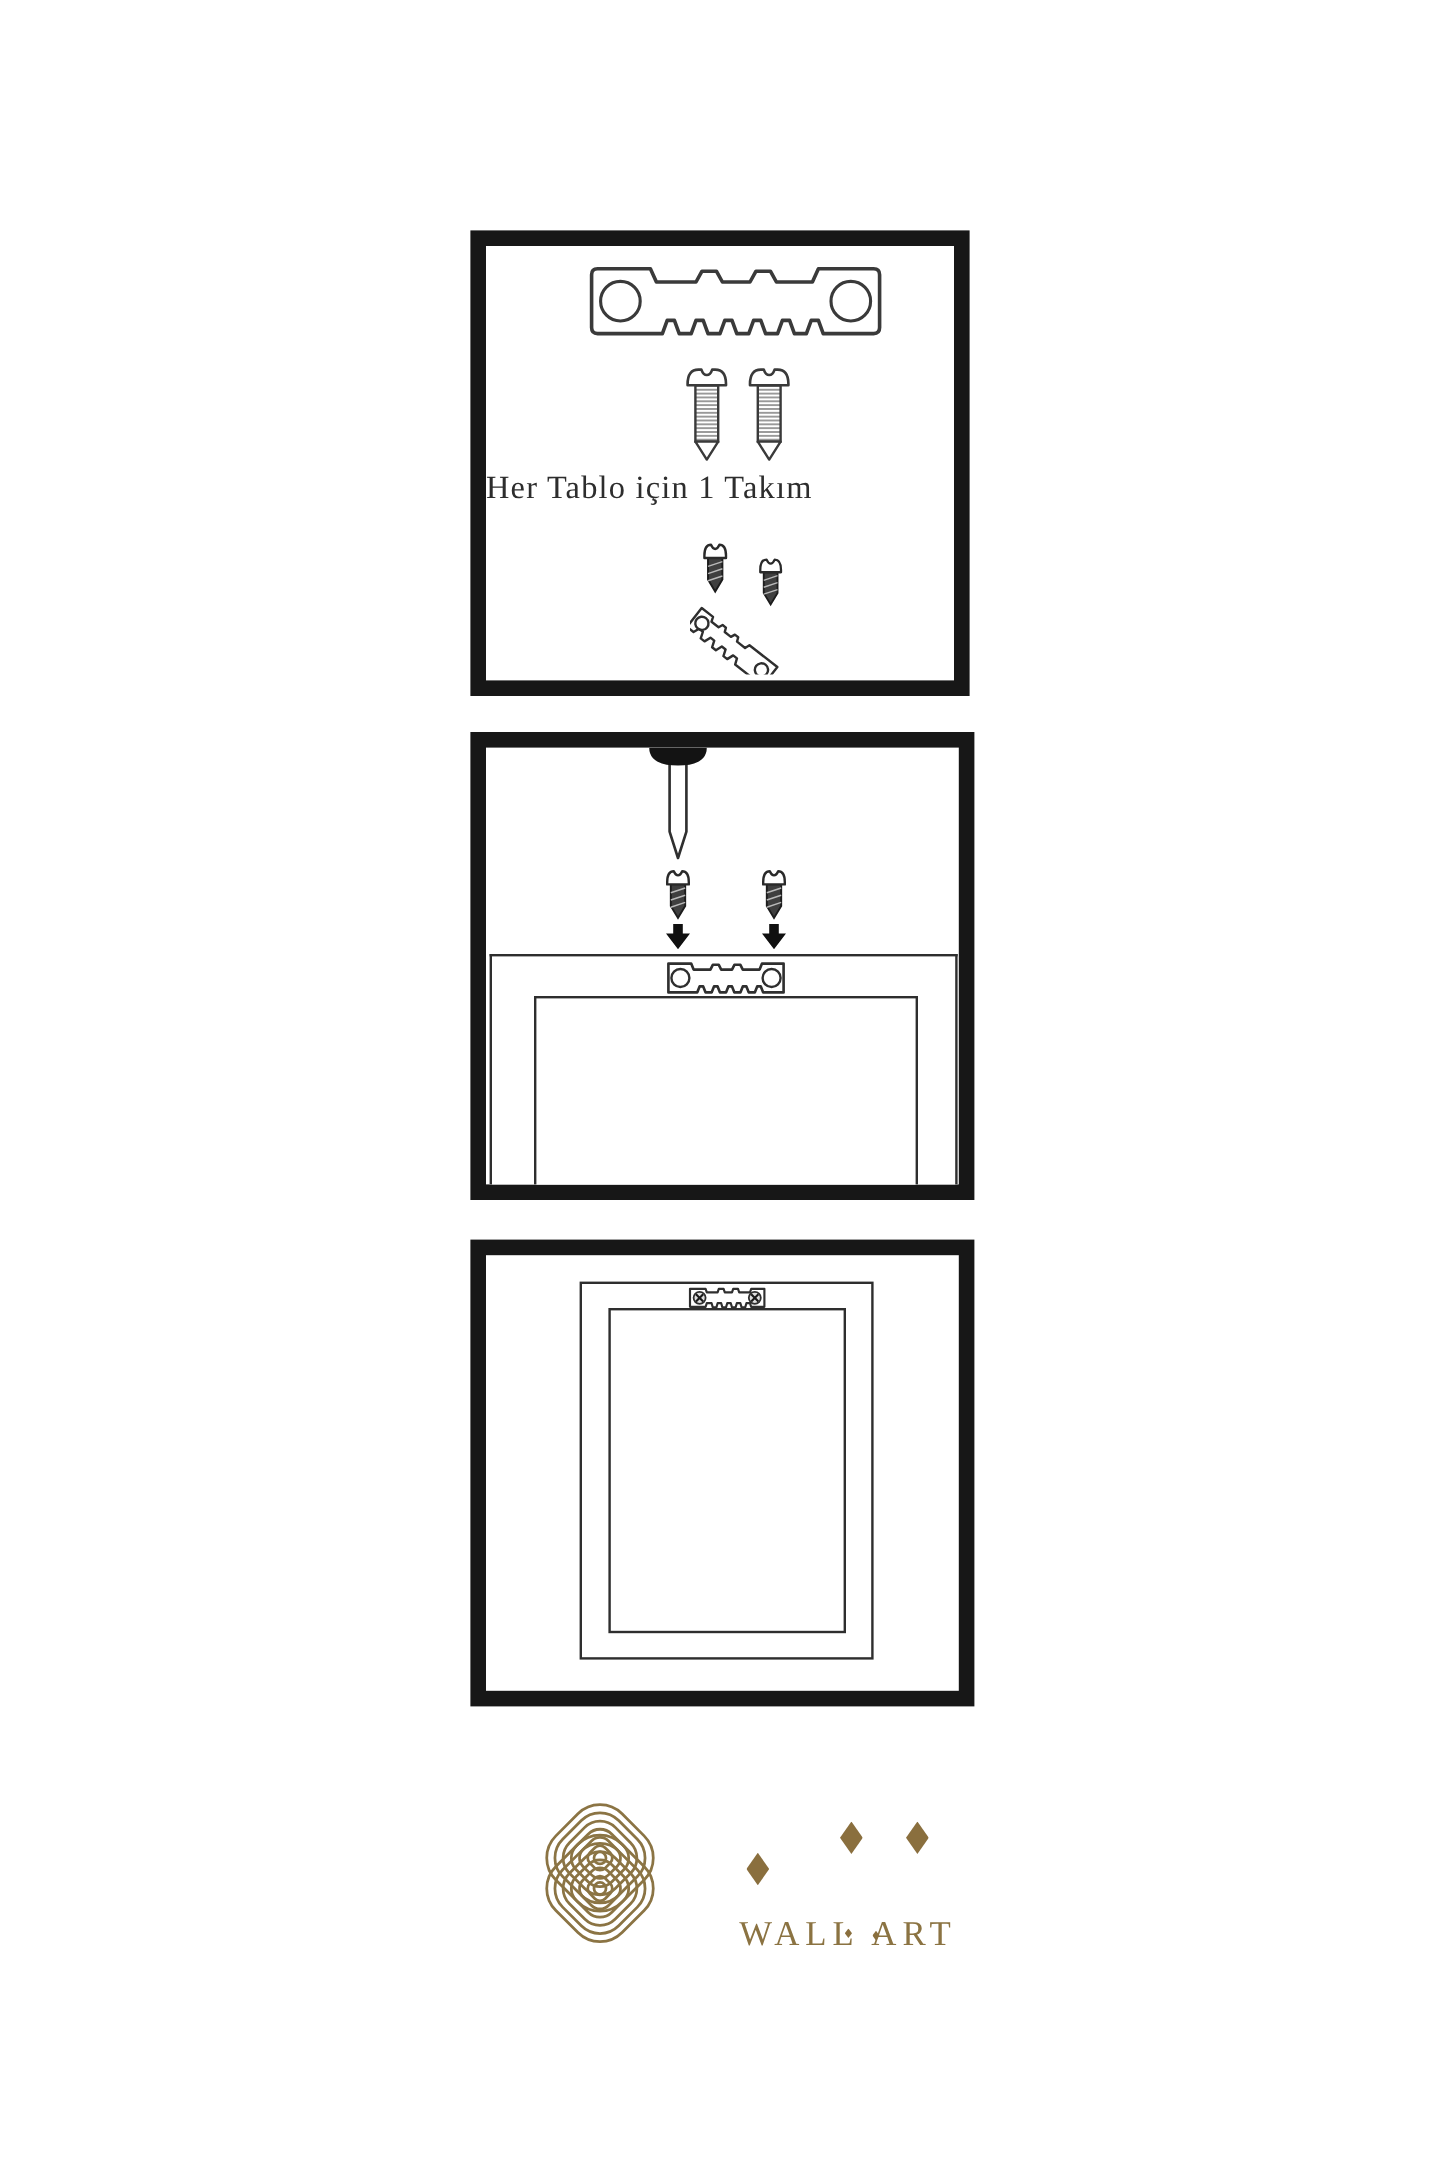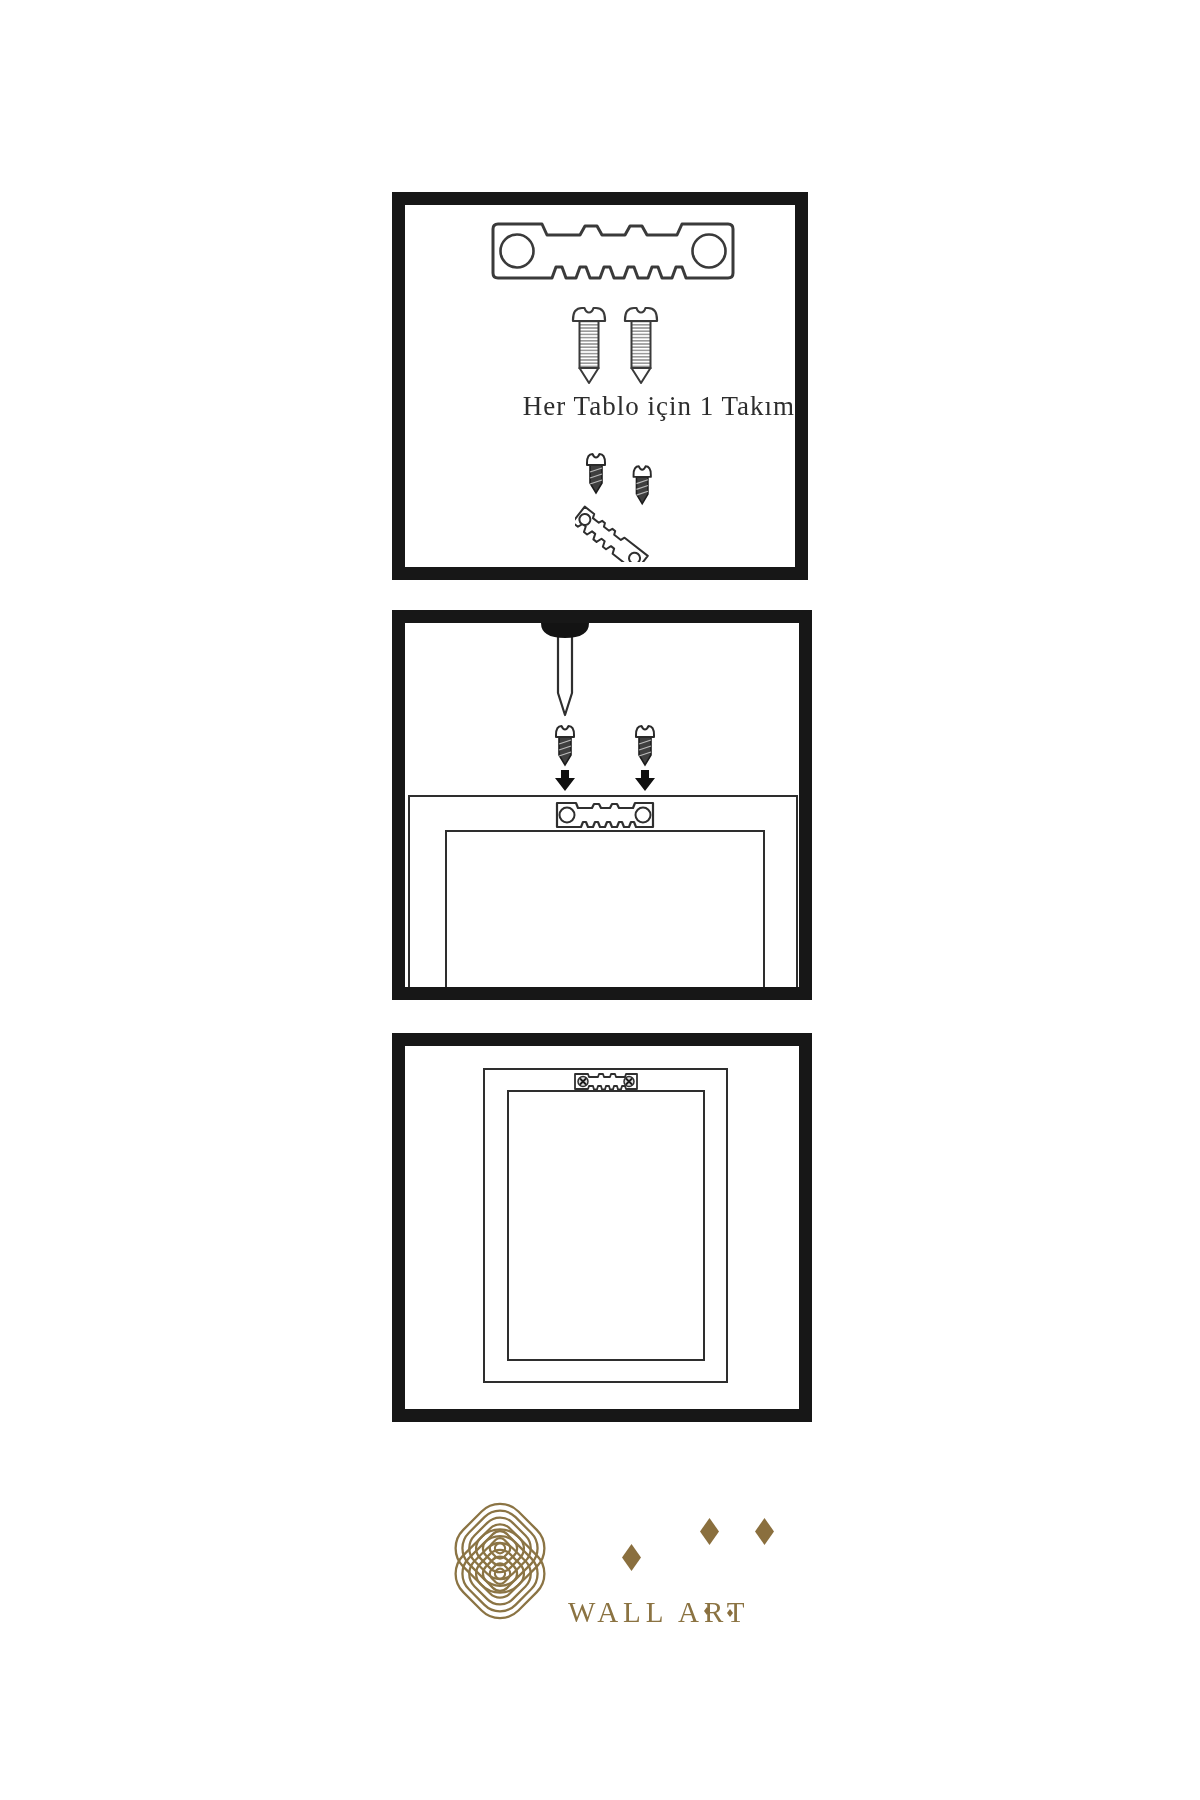--- a/index.html
+++ b/index.html
@@ -1,27 +1,27 @@
 <!DOCTYPE html>
 <html><head>
 <meta charset="utf-8">
 <style>
   html,body{margin:0;padding:0;background:#ffffff;}
   .page{position:relative;width:1200px;height:1800px;background:#ffffff;overflow:hidden;
         font-family:"Liberation Serif", serif;}
   .panel{position:absolute;background:#ffffff;border:13px solid #171717;box-sizing:border-box;}
   .panel .inner{position:absolute;left:0;top:0;right:0;bottom:0;overflow:hidden;}
   .abs{position:absolute;}
-  .caption{position:absolute;left:0;right:0;text-align:right;color:#2d2d2d;
-           font-size:27px;letter-spacing:1px;white-space:nowrap;padding-left:28px;}
+  .caption{position:absolute;left:0;right:0;text-align:left;color:#2d2d2d;
+           font-size:27px;letter-spacing:1px;white-space:nowrap;}
   .rectline{position:absolute;border:2px solid #2e2e2e;border-bottom:none;background:#ffffff;box-sizing:border-box;}
   .rectline2{position:absolute;border:2px solid #2e2e2e;background:#ffffff;box-sizing:border-box;}
   .logo-enk{position:absolute;color:#1d4434;font-weight:bold;font-size:100px;line-height:1;
             letter-spacing:3px;}
-  .logo-sub{position:absolute;color:#8b7342;font-size:29px;line-height:1;letter-spacing:5px;}
+  .logo-sub{position:absolute;color:#8b7342;font-size:29px;line-height:1;letter-spacing:5px;margin-left:48px;}
   .diamond{position:absolute;background:#8a6f3e;
            clip-path:polygon(50% 0%,100% 50%,50% 100%,0% 50%);}
   svg{display:block;}
 </style>
 </head>
 <body>
 
 <div class="page">
 
   <div class="panel" style="left:392px;top:192px;width:416px;height:388px;">

